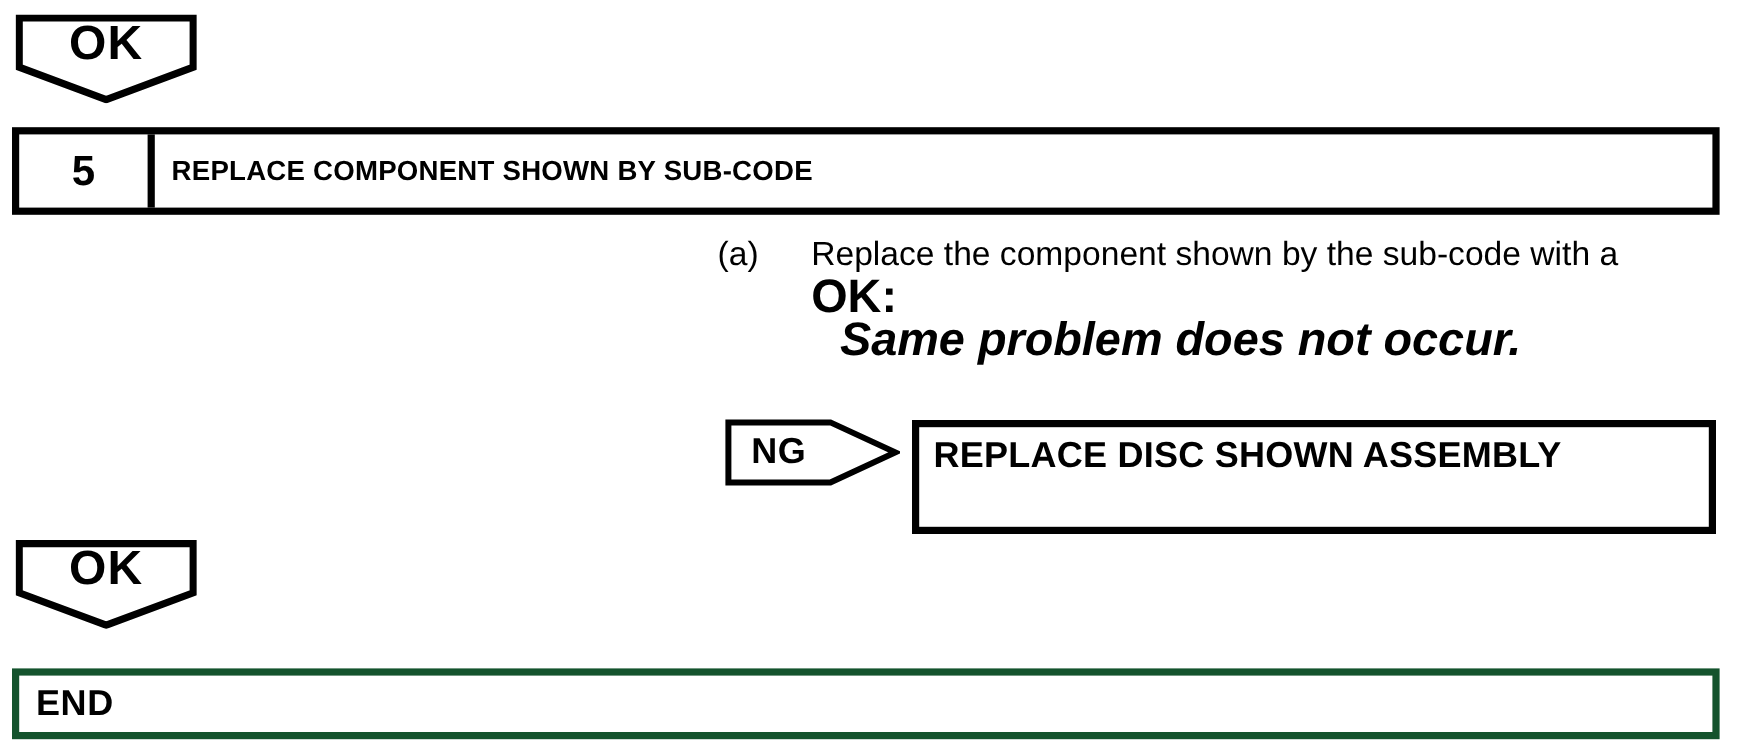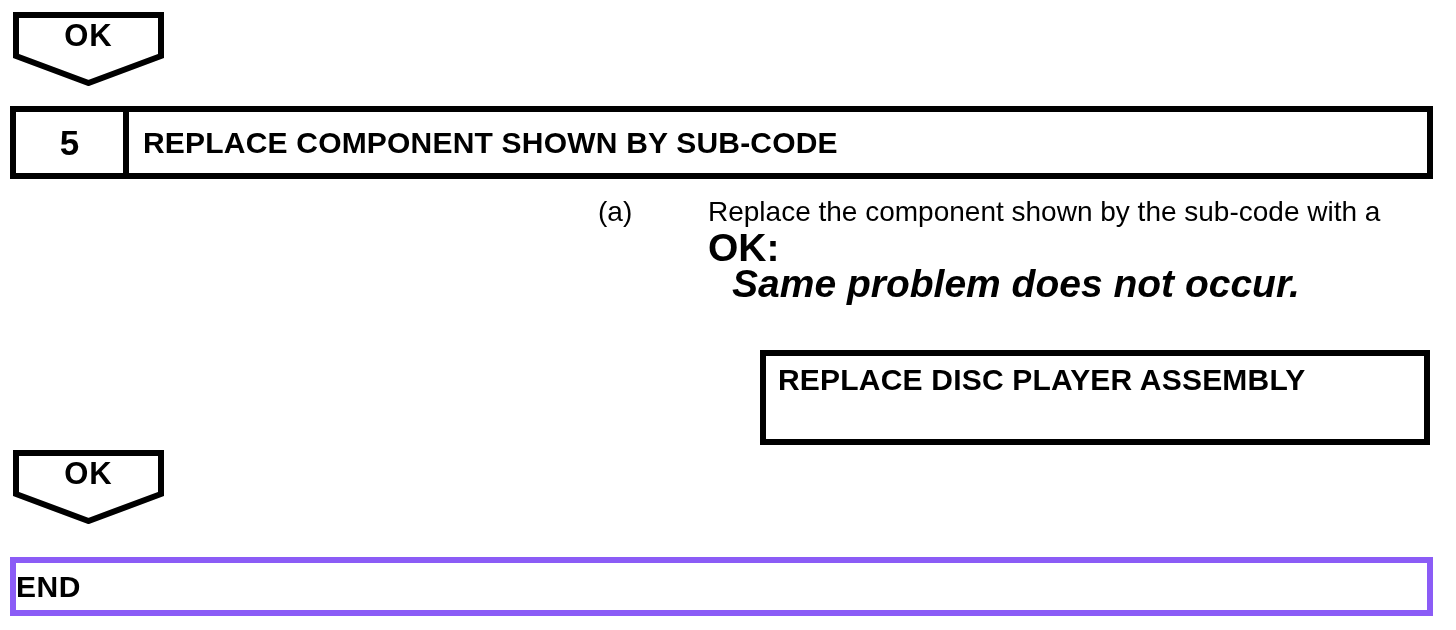--- a/index.html
+++ b/index.html
@@ -17,48 +17,48 @@
     overflow: hidden;
   }
   .abs { position: absolute; }
 
   
   .ok-connector { width: 151px; height: 74px; }
   .ok-connector svg { position: absolute; left: 0; top: 0; }
   .ok-connector .ok-label {
     position: absolute; left: 0; top: 0; width: 151px; height: 48px;
     display: flex; align-items: center; justify-content: center;
-    font-weight: bold; font-size: 31px; letter-spacing: 1px;
+    font-weight: bold; font-size: 40px; letter-spacing: 1px;
   }
 
   
   .step-box {
     left: 10px; top: 106px; width: 1423px; height: 73px;
     border: 6px solid #000; box-sizing: border-box;
     display: flex; align-items: stretch; background: #fff;
   }
   .step-number {
     width: 107px; border-right: 6px solid #000;
     display: flex; align-items: center; justify-content: center;
     font-weight: bold; font-size: 35px;
   }
   .step-title {
     flex: 1; display: flex; align-items: center;
     padding-left: 14px;
-    font-weight: bold; font-size: 30px; letter-spacing: 0.2px;
+    font-weight: bold; font-size: 23px; letter-spacing: 0.2px;
     white-space: nowrap; overflow: hidden;
   }
 
   
   .instr-marker {
     left: 598px; top: 194px;
     font-size: 28px; line-height: 36px;
   }
   .instr-col {
-    left: 708px; top: 194px; width: 740px;
+    left: 676px; top: 194px; width: 740px;
     font-size: 28px; line-height: 36px;
   }
   .instr-col .bold { font-weight: bold; font-size: 39px; }
   .instr-col .indent { margin-left: 24px; font-style: italic; }
 
   
   .ng-arrow { left: 604px; top: 349px; width: 146px; height: 56px; }
   .ng-arrow svg { position: absolute; left: 0; top: 0; }
   .ng-arrow .ng-label {
     position: absolute; left: 0; top: 0; width: 90px; height: 56px;
@@ -71,23 +71,23 @@
     left: 760px; top: 350px; width: 670px; height: 95px;
     border: 6px solid #000; box-sizing: border-box; background: #fff;
     padding: 7px 0 0 12px;
     font-weight: bold; font-size: 30px; letter-spacing: 0.2px;
     white-space: nowrap; overflow: hidden;
   }
 
   
   .end-box {
     left: 10px; top: 557px; width: 1423px; height: 59px;
-    border: 6px solid #8b5cf6; box-sizing: border-box; background: #fff;
+    border: 6px solid #14532d; box-sizing: border-box; background: #fff;
     display: flex; align-items: center;
-    padding-left: 0;
+    padding-left: 14px;
     font-weight: bold; font-size: 30px; letter-spacing: 0.5px;
   }
 </style>
 </head>
 <body>
 
 <div class="canvas">
 
   <div class="abs ok-connector" style="left:13px; top:12px;">
     <svg width="151" height="74" viewBox="0 0 151 74">
@@ -102,22 +102,28 @@
   </div>
 
   <div class="abs instr-marker">(a)</div>
 
   <div class="abs instr-col">
     <div>Replace the component shown by the sub-code with a</div>
     <div class="bold">OK:</div>
     <div class="bold indent">Same problem does not occur.</div>
   </div>
 
+  <div class="abs ng-arrow">
+    <svg width="146" height="56" viewBox="0 0 146 56">
+      <polygon points="3,3 88,3 142,28 88,53 3,53" fill="#ffffff" stroke="#000000" stroke-width="5" stroke-linejoin="miter"></polygon>
+    </svg>
+    <span class="ng-label">NG</span>
+  </div>
 
-  <div class="abs ng-box">REPLACE DISC PLAYER ASSEMBLY</div>
+  <div class="abs ng-box">REPLACE DISC SHOWN ASSEMBLY</div>
 
   <div class="abs ok-connector" style="left:13px; top:450px;">
     <svg width="151" height="74" viewBox="0 0 151 74">
       <polygon points="3,3 148,3 148,44 75.5,71 3,44" fill="#ffffff" stroke="#000000" stroke-width="6" stroke-linejoin="miter"></polygon>
     </svg>
     <span class="ok-label">OK</span>
   </div>
 
   <div class="abs end-box">END</div>
 

